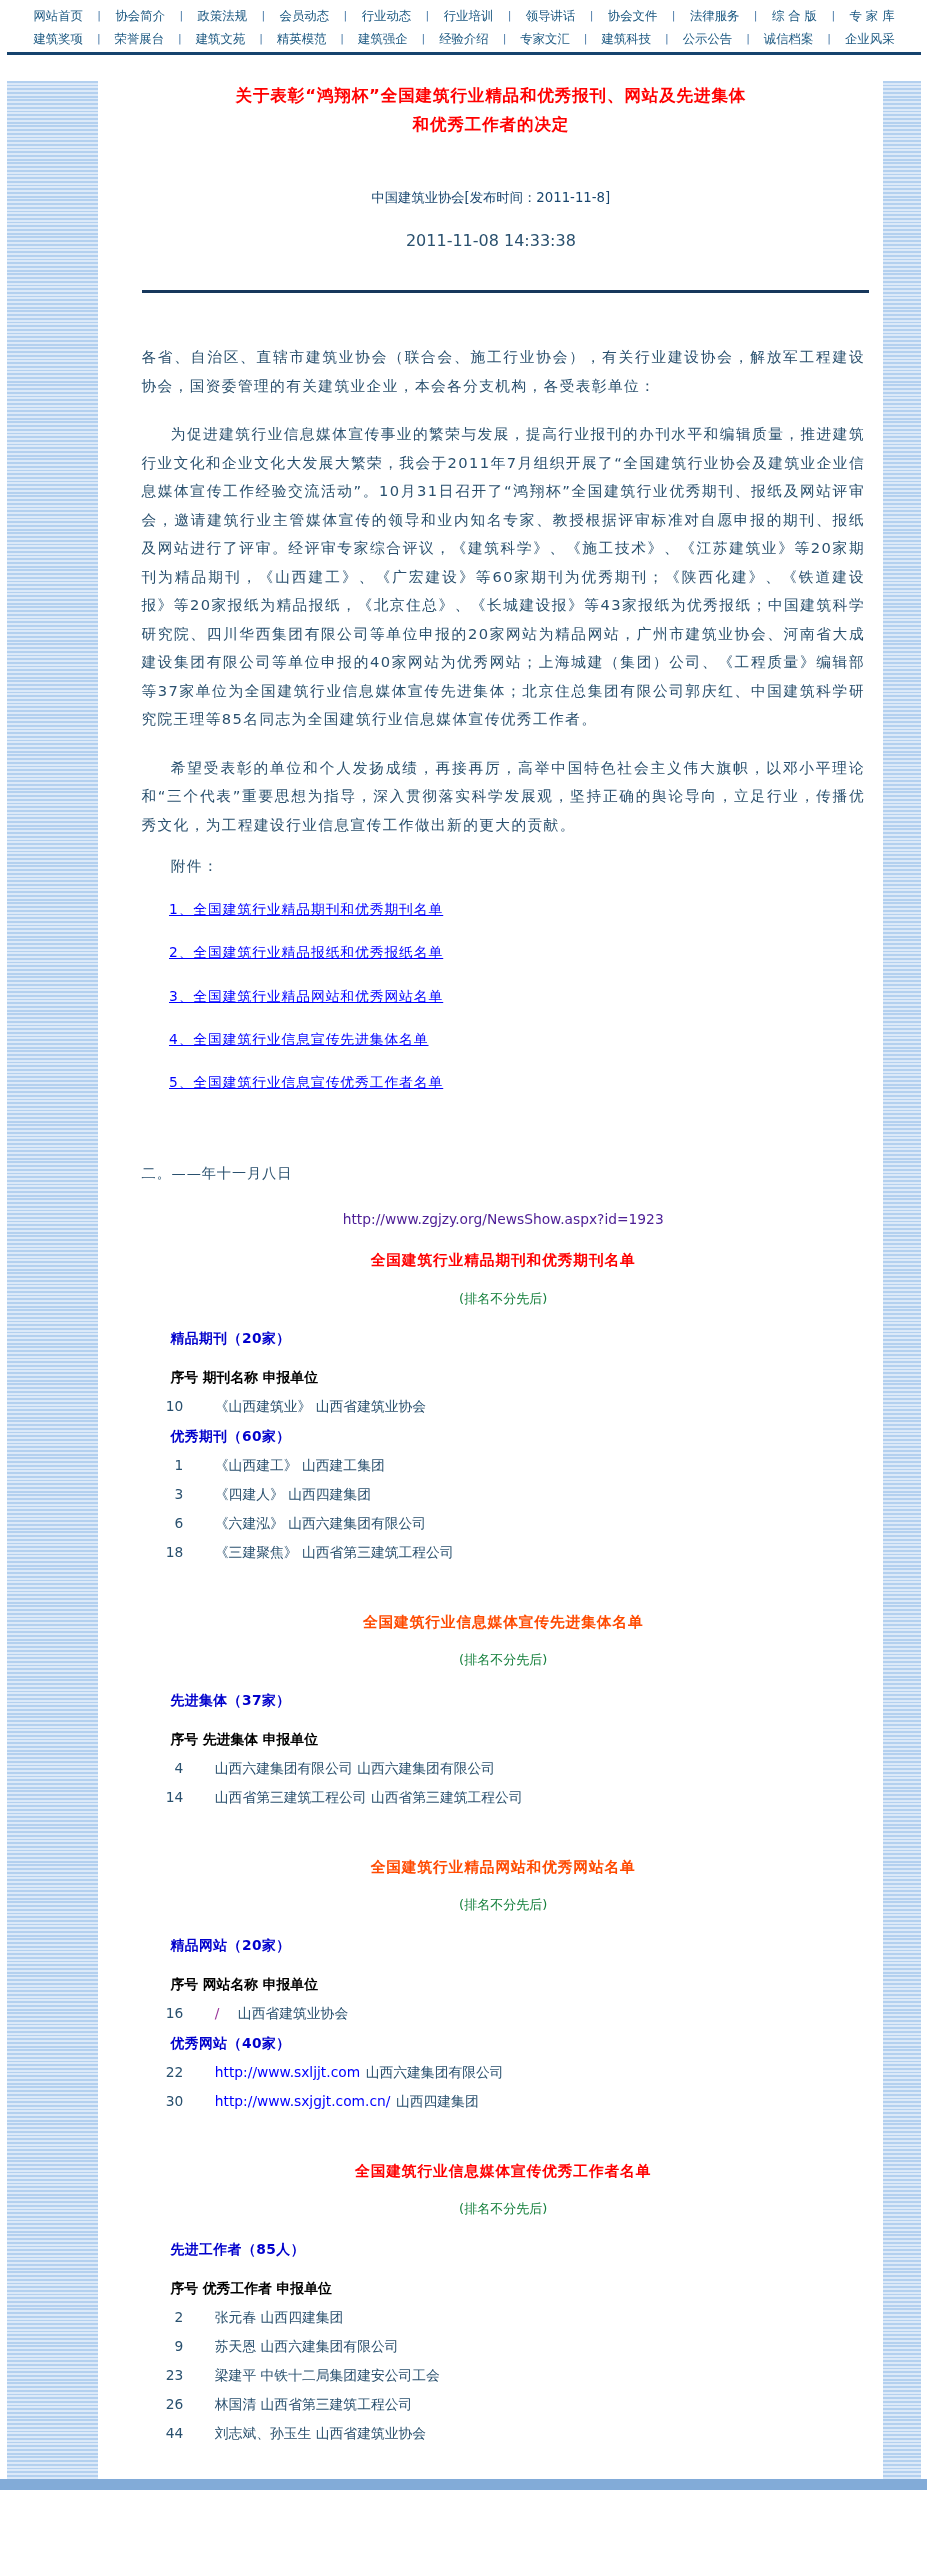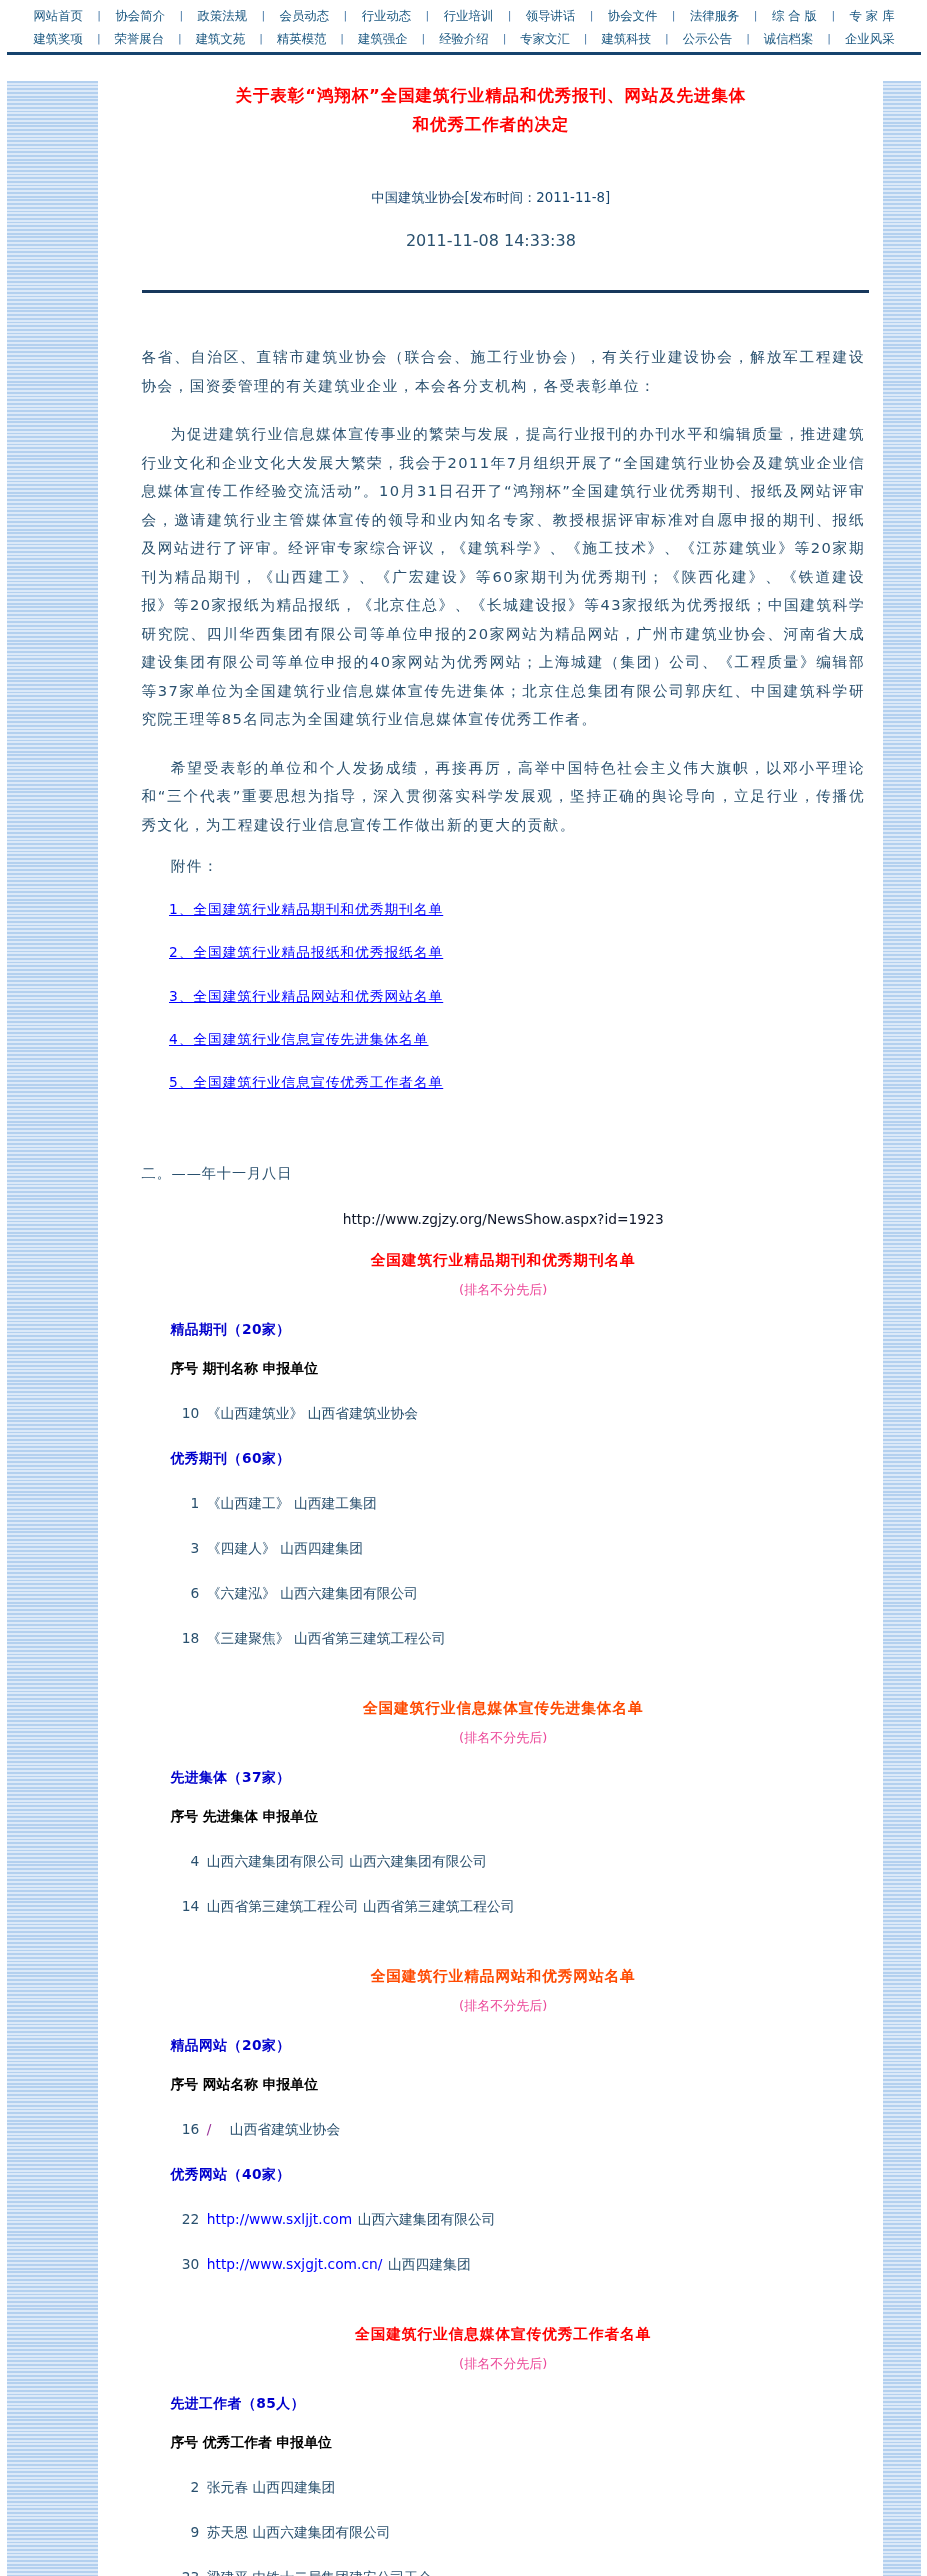--- a/index.html
+++ b/index.html
@@ -24,34 +24,34 @@
   
   .bodywrap{padding:0 18.4px 0 43px;color:#29506e;}
   .body-p{margin:0;font-size:14.7px;line-height:28.5px;letter-spacing:1.4px;text-align:justify;}
   .p-first{margin-top:50px;}
   .indent{text-indent:2em;margin-top:20px;}
   .attach-label{margin:13px 0 0;text-indent:2em;font-size:14.7px;line-height:28.5px;letter-spacing:1.4px;}
   .attach p{margin:14.7px 0 0;text-indent:2em;font-size:13.8px;line-height:28.5px;letter-spacing:0.9px;}
   .attach a{color:#0000ff;text-decoration:underline;}
   .sign-date{margin:62px 0 0;padding-right:14.7px;font-size:14.2px;line-height:28.5px;letter-spacing:0.9px;}
   .source-url{margin:17.5px 0 0;text-align:center;font-size:13.8px;line-height:28.5px;}
-  .source-url a{color:#0f172a;text-decoration:none;}
+  .source-url a{color:#4c1d95;text-decoration:none;}
   
   .centered{margin-left:-43px;margin-right:-18.4px;text-align:center;}
   .member-heading{margin-top:63px;color:#ff0000;font-size:14.2px;font-weight:bold;line-height:28.5px;letter-spacing:0.9px;}
   .section{margin-top:41px;}
   .sec1{margin-top:13px;}
   .sec-heading{margin:0;font-size:14.7px;font-weight:bold;line-height:28.5px;letter-spacing:0.9px;}
   .c-red{color:#ff0000;}
   .c-orange{color:#ff4a00;}
-  .sec-note{margin:1px 0 0;color:#ec4899;font-size:13px;line-height:28.5px;}
+  .sec-note{margin:10px 0 0;color:#15803d;font-size:13px;line-height:28.5px;}
   .group-heading{margin:11px 0 0 29px;color:#0000cc;font-weight:bold;font-size:13.8px;line-height:29px;letter-spacing:0.5px;}
   .group-heading.tight{margin-top:0.9px;}
   .cols{margin:10px 0 0 29px;font-weight:bold;font-size:13.8px;line-height:29px;color:#000000;}
-  .row{margin:16px;display:flex;font-size:13.8px;line-height:29px;color:#29506e;}
+  .row{margin:0;display:flex;font-size:13.8px;line-height:29px;color:#29506e;gap:24px;}
   .row .num{flex:none;width:42px;text-align:right;margin-right:7.4px;}
   .row .lnk{text-decoration:none;margin-right:5.5px;}
   .lnk.blue{color:#0000ff;}
   .lnk.purple{color:#993399;margin-right:18.4px;}
   .bottom-bar{height:11px;background:#82abd8;}
 </style>
 </head>
 <body>
 
 <div class="frame">

